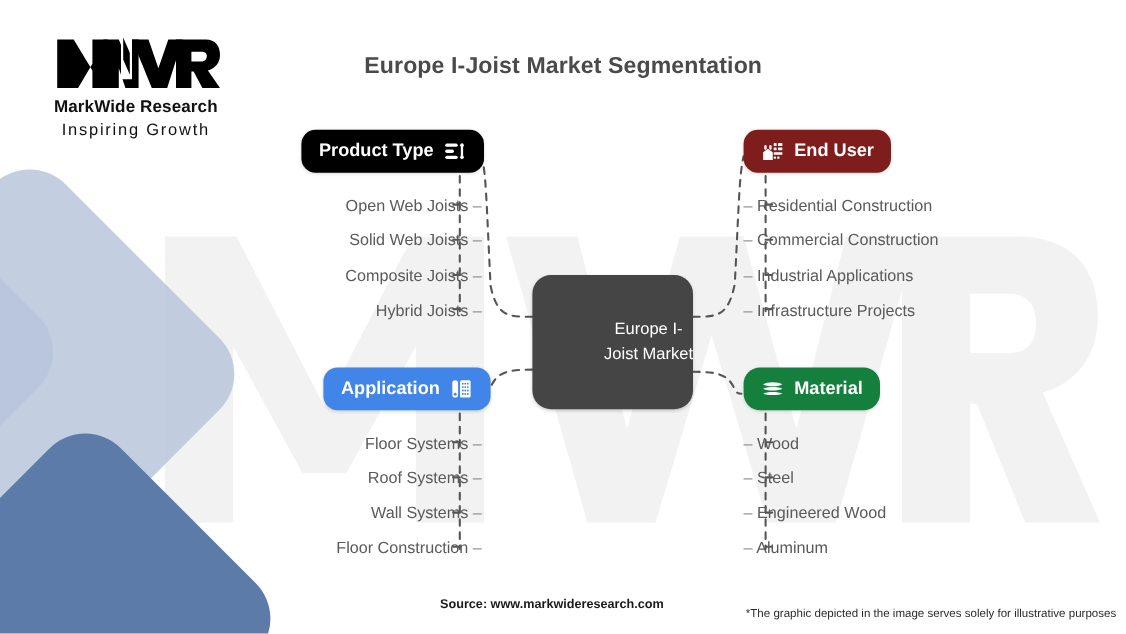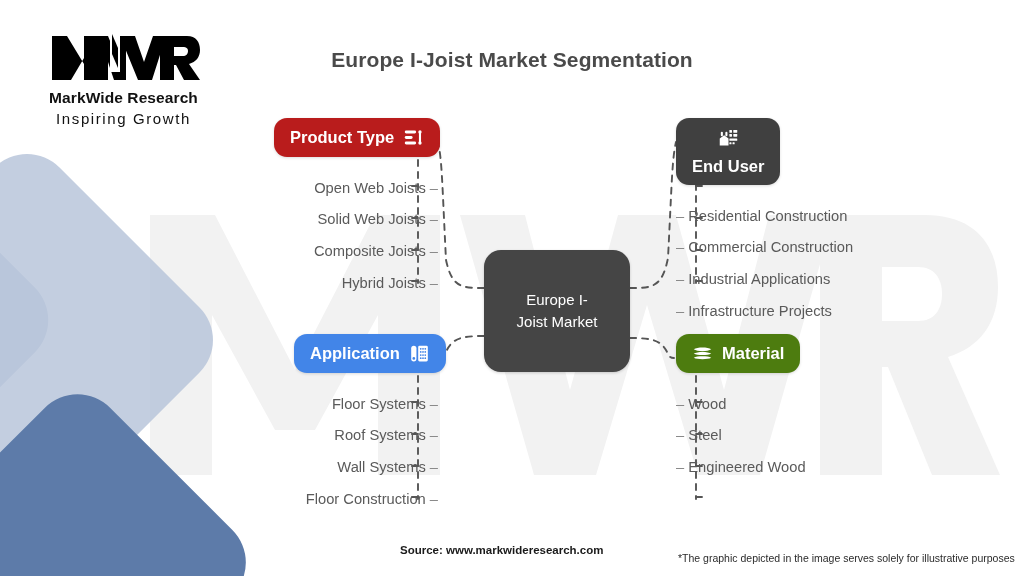--- a/index.html
+++ b/index.html
@@ -88,21 +88,21 @@
   
   #connectors { position: absolute; inset: 0; z-index: 2; }
 
   
   #center-node {
     position: absolute;
     left: 484px; top: 250px;
     width: 146px; height: 122px;
     background: #454545;
     border-radius: 17px;
-    display: flex; align-items: center; justify-content: center;
+    display: flex; align-items: center; justify-content: flex-end;
     text-align: center;
     color: #ffffff;
     font-size: 15px;
     line-height: 1.45;
     z-index: 4;
     box-shadow: 0 1px 3px rgba(0,0,0,.18);
   }
 
   
   .branch { position: absolute; z-index: 4; }
@@ -134,31 +134,31 @@
   
   .branch.left { text-align: right; }
   .branch.left .items li::after { content: " –"; color: #8a8a8a; }
   .branch.left .badge { flex-direction: row; }
 
   
   .branch.right { text-align: left; }
   .branch.right .items li::before { content: "– "; color: #8a8a8a; }
 
   #branch-product  { left: 226px; top: 118px; width: 212px; }
-  #branch-product .badge { background: #b91c1c; justify-content: space-between; }
+  #branch-product .badge { background: #000000; justify-content: space-between; }
 
   #branch-application { left: 226px; top: 334px; width: 212px; }
   #branch-application .badge { background: #4285e8; }
   #branch-application .badge-wrap { padding-left: 68px; }
 
   #branch-enduser { left: 676px; top: 118px; width: 280px; }
-  #branch-enduser .badge { background: #404040; flex-direction: column; }
+  #branch-enduser .badge { background: #7f1d1d; }
 
   #branch-material { left: 676px; top: 334px; width: 280px; }
-  #branch-material .badge { background: #4d7c0f; }
+  #branch-material .badge { background: #15803d; border-radius: 15px; }
 
   
   #branch-product .badge-wrap { padding-left: 48px; }
 
   
   #footer-source {
     position: absolute;
     left: 400px; top: 544px;
     font-size: 11.5px;
     font-weight: bold;
@@ -334,17 +334,18 @@
           <path d="M2 16.8 C6 14.6 18 14.6 22 16.8 C18 19 6 19 2 16.8 Z"></path>
         </svg>
       </span>
       <span>Material</span>
     </div>
   </div>
   <ul class="items">
     <li>Wood</li>
     <li>Steel</li>
     <li>Engineered Wood</li>
+    <li>Aluminum</li>
   </ul>
 </div>
 
 <div id="footer-source">Source: www.markwideresearch.com</div>
 <div id="footer-disclaimer">*The graphic depicted in the image serves solely for illustrative purposes</div>
 
 </body></html>

